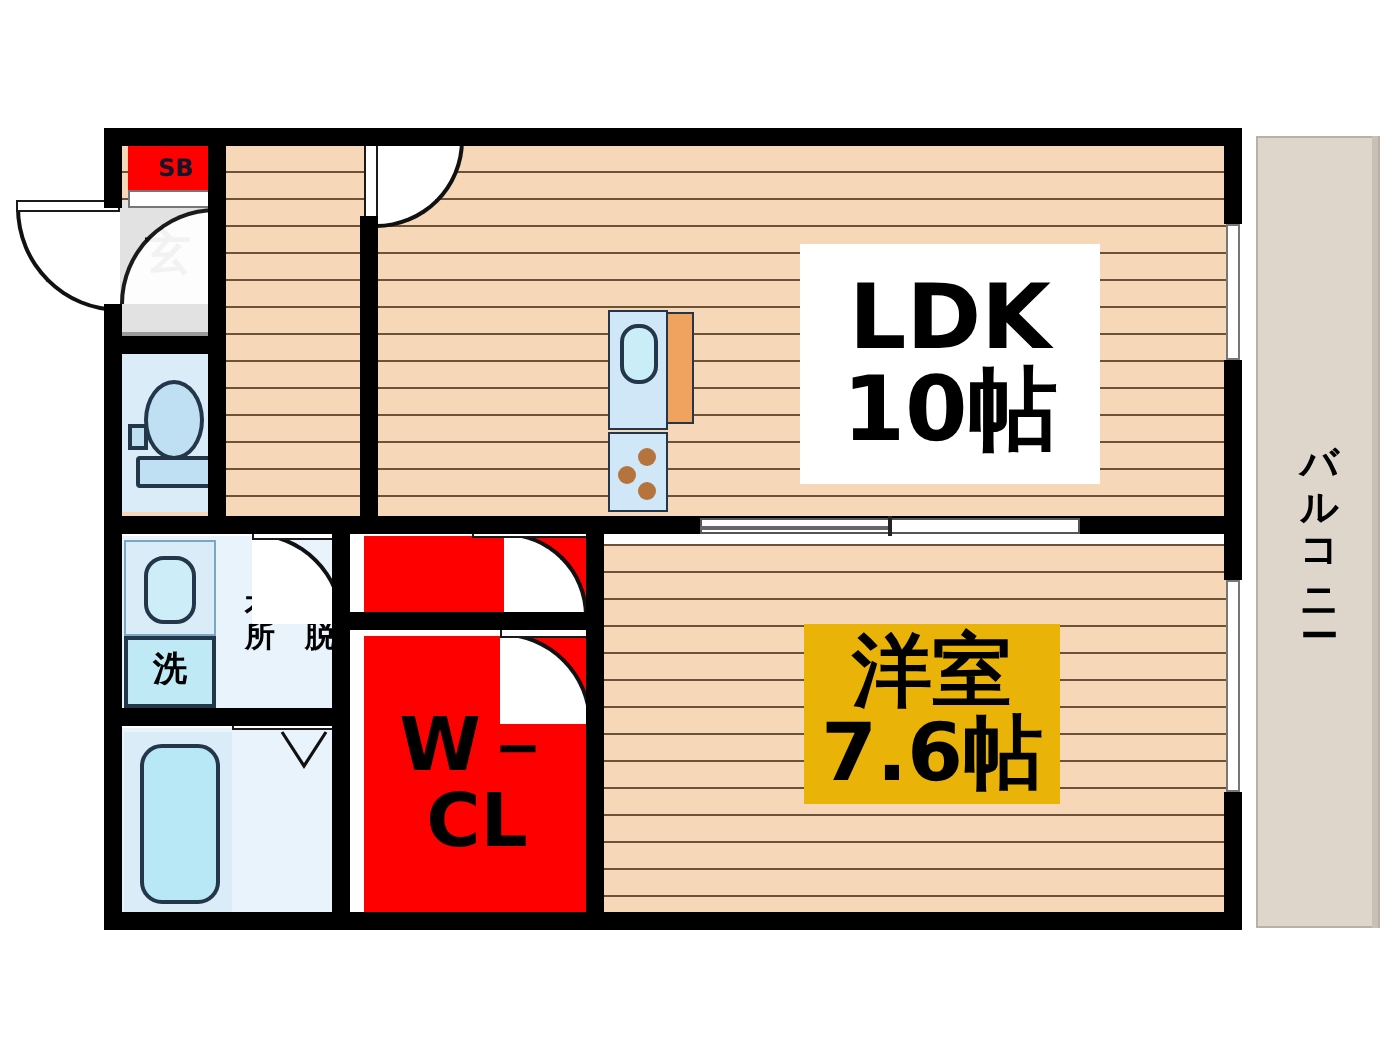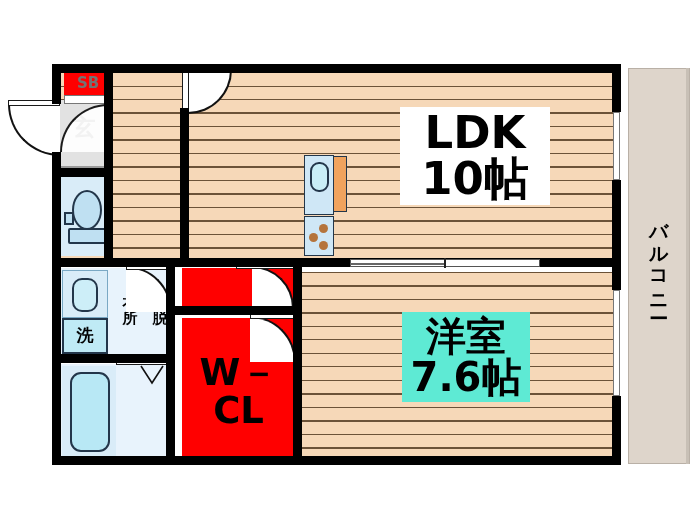--- a/index.html
+++ b/index.html
@@ -23,22 +23,22 @@
   .balcony{background:#ded5cb;}
   .whitebox{background:#ffffff;}
 
   
   .lbl{
     display:flex;align-items:center;justify-content:center;
     text-align:center;color:#000;line-height:1.02;
     font-weight:700;white-space:pre-line;
   }
   .lbl-ldk{font-size:45px;letter-spacing:0px;background:#fff;}
-  .lbl-yo{font-size:40px;background:#5eead4;}
-  .lbl-sb{font-size:15px;color:#737373;}
+  .lbl-yo{font-size:40px;background:#eab308;}
+  .lbl-sb{font-size:12px;color:#0f172a;}
   .lbl-genkan{font-size:23px;}
   .lbl-wcl{font-size:37px;}
   .lbl-mono{font-size:21px;}
   .lbl-sen{font-size:17px;}
   .lbl-isen{font-size:15px;font-weight:700;line-height:1.0;}
   .lbl-bal{font-size:19px;writing-mode:vertical-rl;text-orientation:upright;
            letter-spacing:3px;font-weight:700;}
   .sink-bowl{background:#cdeef8;border:2px solid #23364a;border-radius:10px;}
   .tub{background:#b8e8f5;border:2px solid #23364a;border-radius:11px;}
   .wash-sq{background:#bfeaf5;border:2px solid #23364a;}
@@ -141,21 +141,21 @@
   <div class="abs ksink" style="left:304px;top:216px;width:30px;height:40px;"></div>
   <div class="abs burner" style="left:319px;top:224px;width:9px;height:9px;"></div>
   <div class="abs burner" style="left:309px;top:233px;width:9px;height:9px;"></div>
   <div class="abs burner" style="left:319px;top:241px;width:9px;height:9px;"></div>
 
   <div class="abs" style="left:188px;top:70px;width:44px;height:44px;border:2px solid #111;
               border-top:none;border-left:none;
               border-bottom-right-radius:44px;background:#fff;"></div>
   <div class="abs doorleaf" style="left:182px;top:70px;width:7px;height:48px;"></div>
 
-  <div class="abs lbl lbl-ldk" style="left:400px;top:107px;width:150px;height:98px;">LDK
+  <div class="abs lbl lbl-ldk" style="left:400px;top:122px;width:150px;height:120px;">LDK
 10帖</div>
   <div class="abs lbl lbl-yo" style="left:402px;top:312px;width:128px;height:90px;">洋室
 7.6帖</div>
 
   <div class="abs wall" style="left:52px;top:64px;width:569px;height:9px;"></div>
 
   <div class="abs wall" style="left:52px;top:64px;width:9px;height:40px;"></div>
   <div class="abs wall" style="left:52px;top:152px;width:9px;height:312px;"></div>
 
   <div class="abs wall" style="left:52px;top:456px;width:252px;height:9px;"></div>

